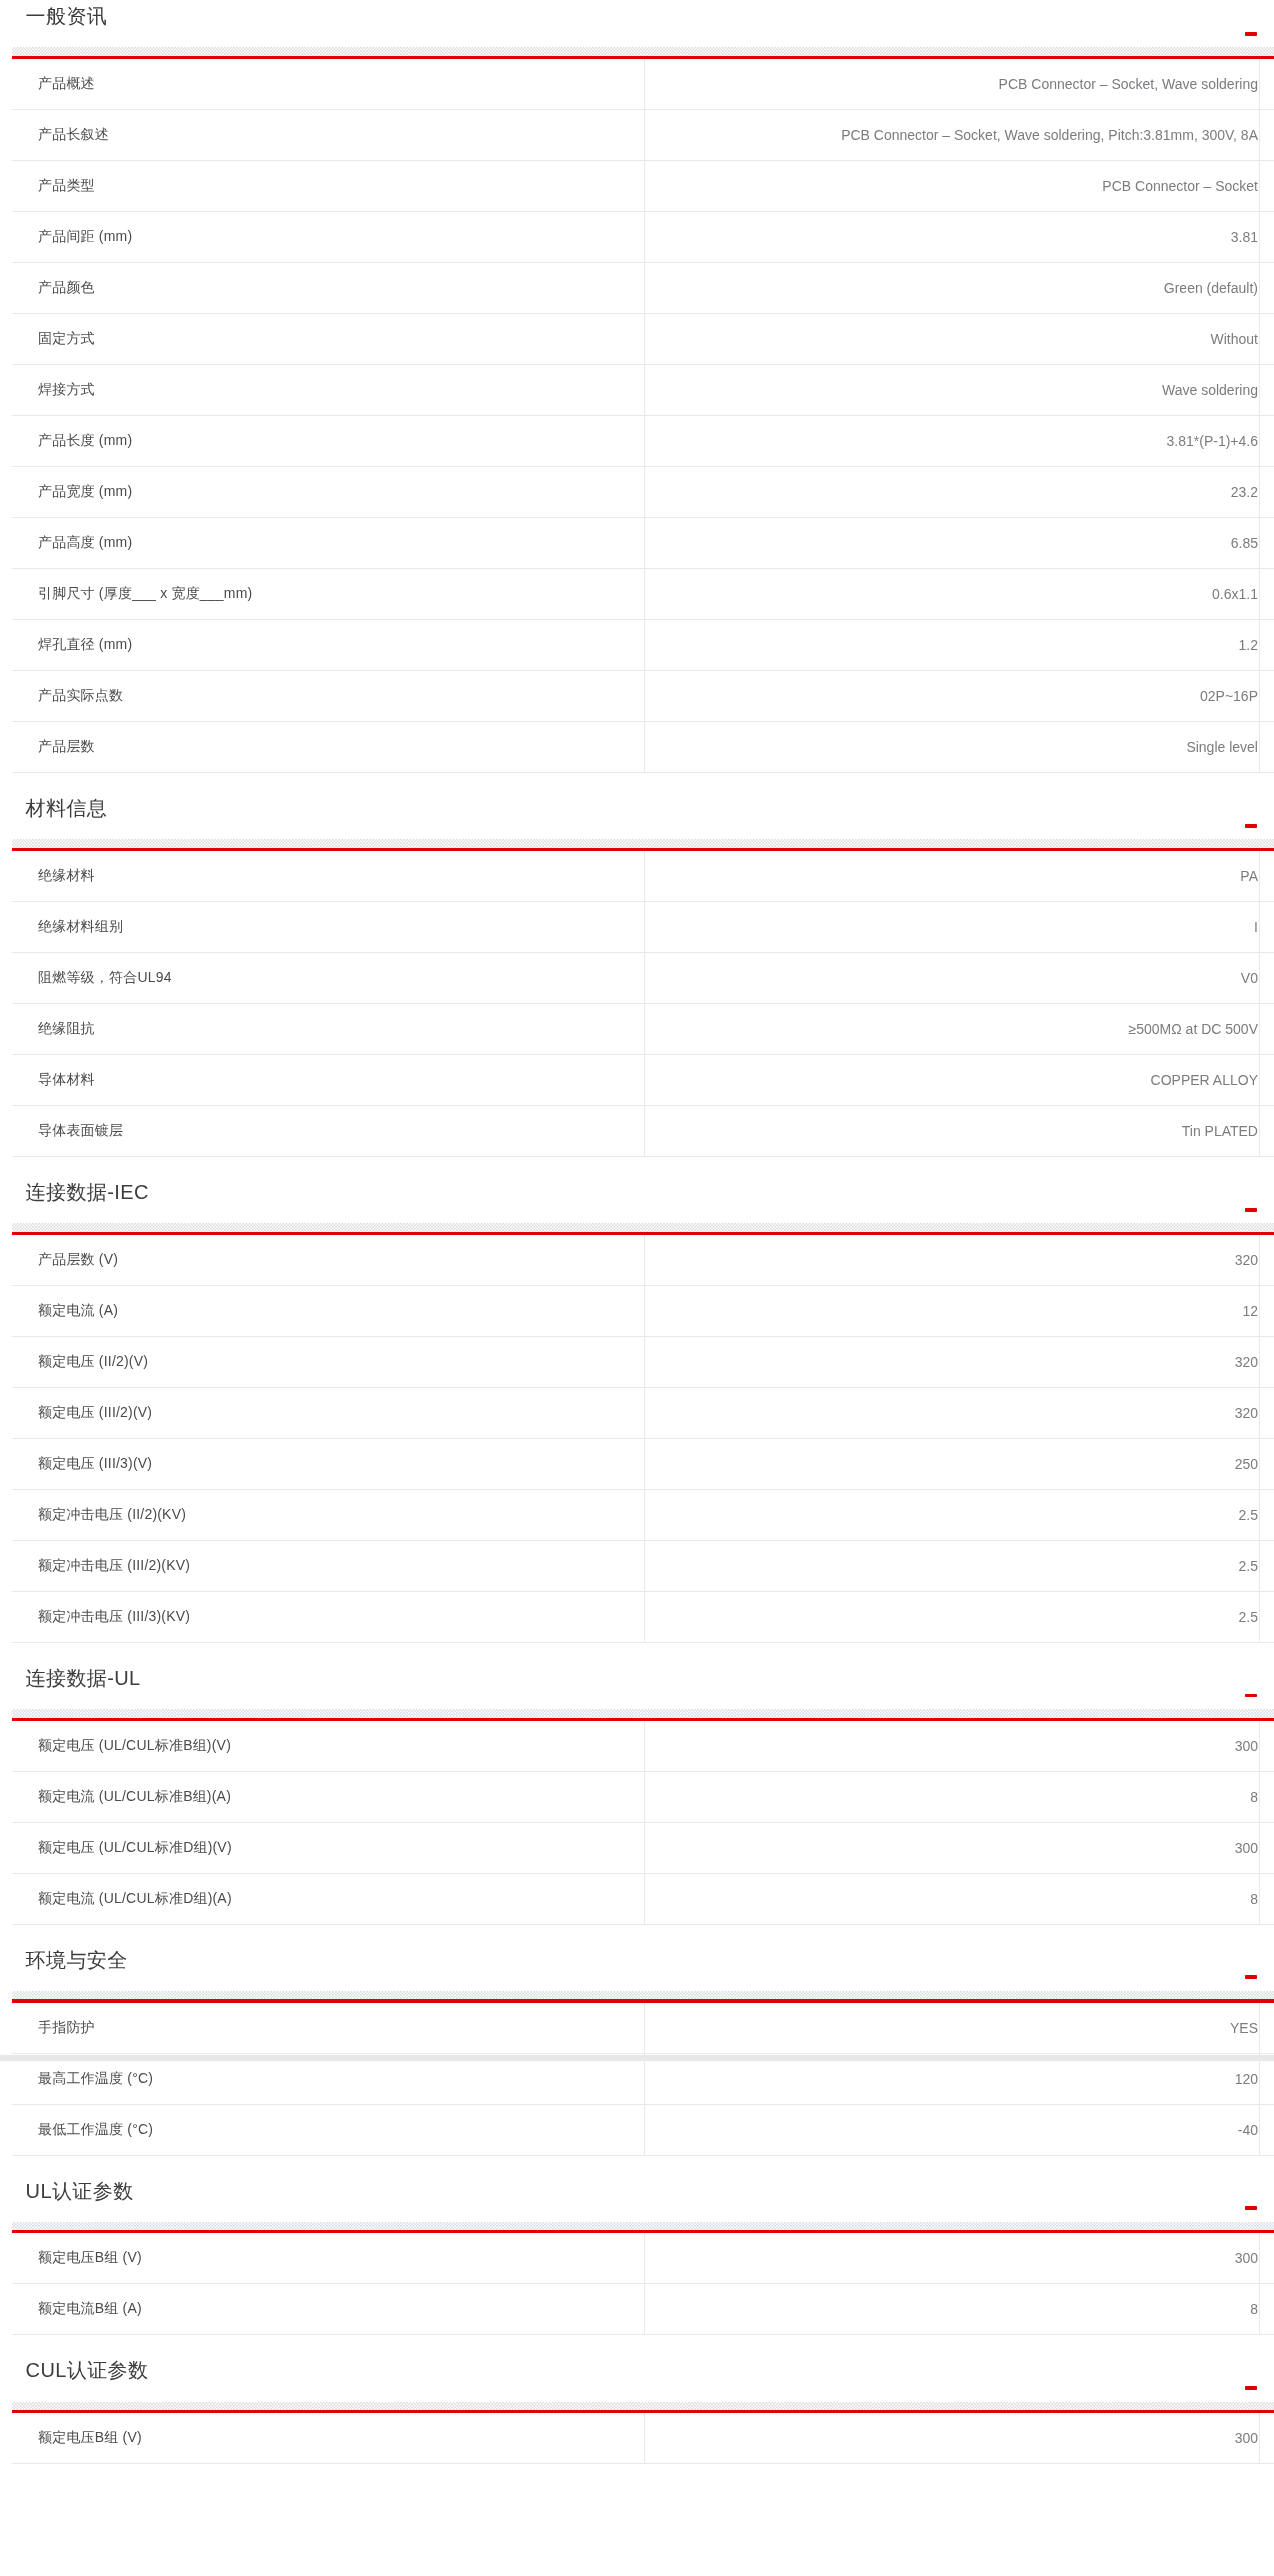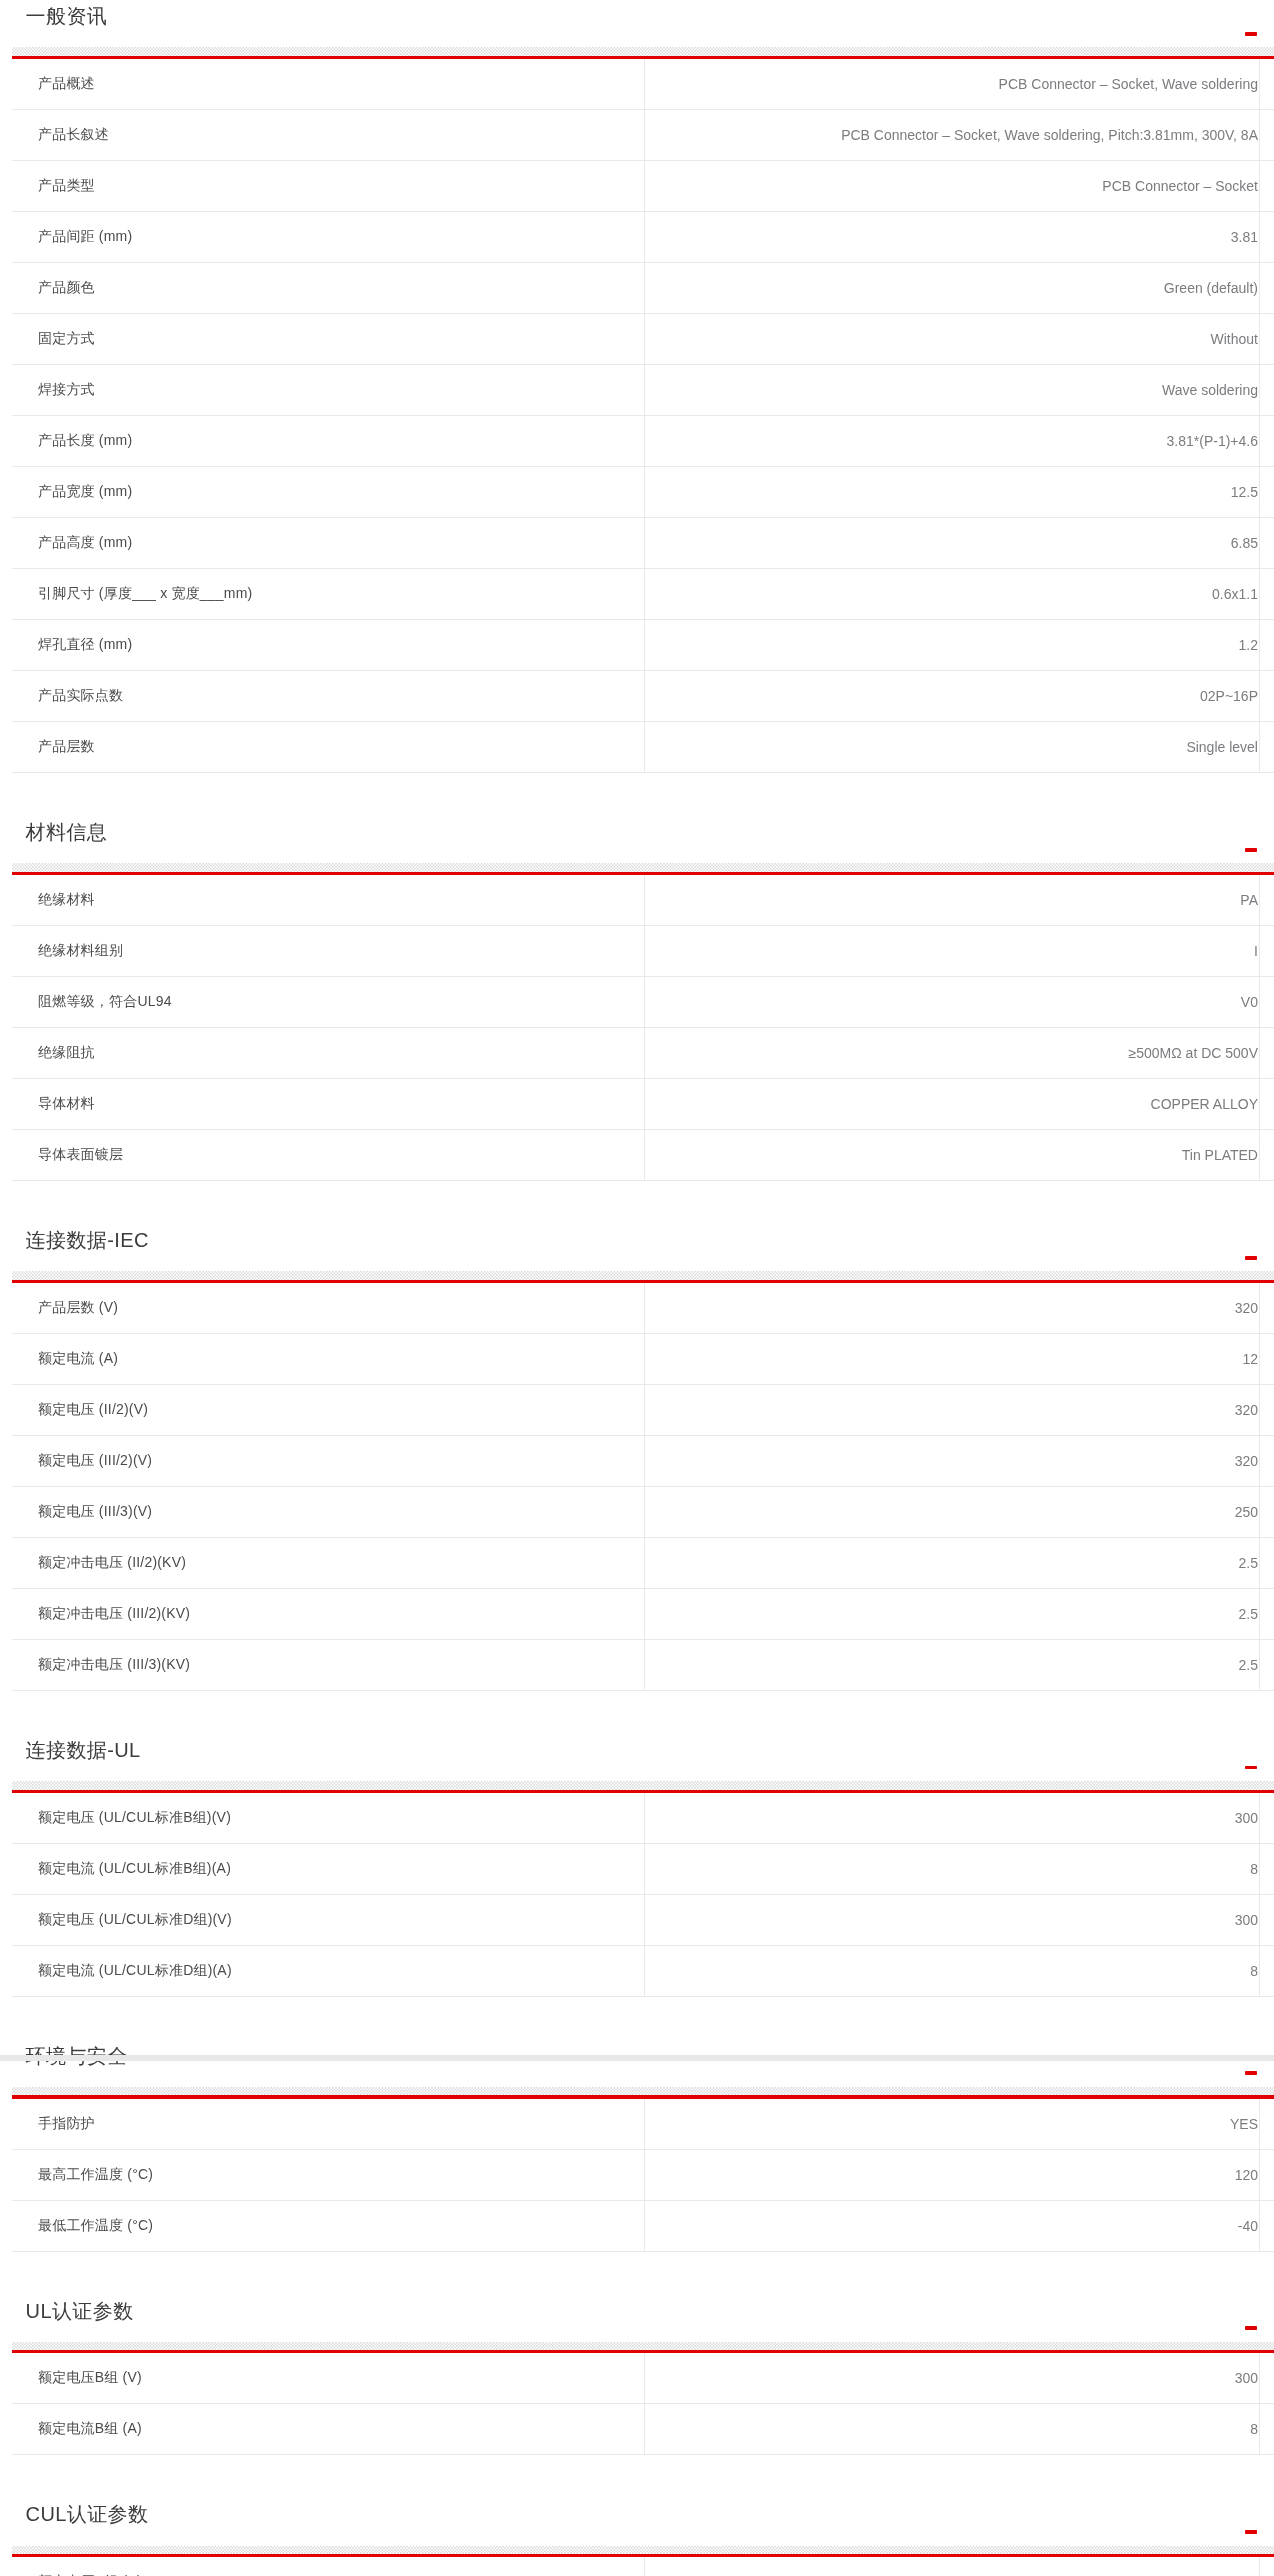--- a/index.html
+++ b/index.html
@@ -13,21 +13,21 @@
   }
   #page {
     position: relative;
     width: 1274px;
     height: 2061px;
     background: #ffffff;
     padding-top: 3.1px;
     box-sizing: border-box;
   }
   .sec { margin-top: 0; }
-  .sec + .sec { margin-top: 46px; }
+  .sec + .sec { margin-top: 22px; }
 
   .sec-head {
     height: 28px;
     position: relative;
   }
   .sec-title {
     margin: 0 0 0 25.6px;
     font-size: 20px;
     line-height: 26px;
     font-weight: 300;
@@ -151,21 +151,21 @@
               <td class="value">Wave soldering</td>
               <td class="extra"></td>
             </tr>
             <tr>
               <td class="label">产品长度 (mm)</td>
               <td class="value">3.81*(P-1)+4.6</td>
               <td class="extra"></td>
             </tr>
             <tr>
               <td class="label">产品宽度 (mm)</td>
-              <td class="value">12.5</td>
+              <td class="value">23.2</td>
               <td class="extra"></td>
             </tr>
             <tr>
               <td class="label">产品高度 (mm)</td>
               <td class="value">6.85</td>
               <td class="extra"></td>
             </tr>
             <tr>
               <td class="label">引脚尺寸 (厚度___ x 宽度___mm)</td>
               <td class="value">0.6x1.1</td>

